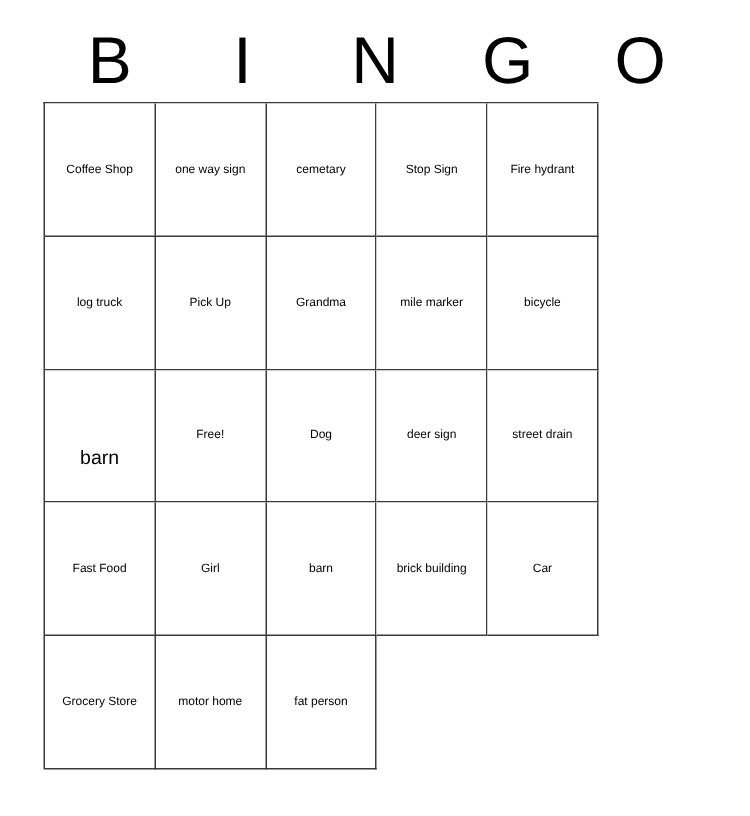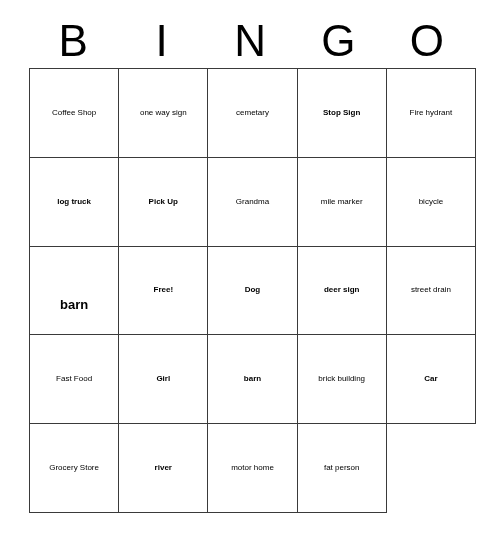--- a/index.html
+++ b/index.html
@@ -41,21 +41,21 @@
     letter-spacing: 0px;
     color: #000000;
     user-select: none;
   }
 
   
   .grid {
     position: absolute;
     left: 29px;
     top: 68px;
-    width: 447px;
+    width: 370px;
     height: 445px;
     display: grid;
     grid-template-columns: repeat(5, 1fr);
     grid-template-rows: repeat(5, 1fr);
     border-top: 1.5px solid #3a3a3a;
     border-left: 1.5px solid #3a3a3a;
     box-sizing: border-box;
     background: #ffffff;
   }
   .cell {
@@ -73,21 +73,21 @@
   .cell-text {
     display: block;
     width: 100%;
     line-height: 1.04;
     white-space: pre-line;
     word-break: normal;
     color: #000000;
   }
 
   
-  .sz-xl   { font-size: 35px; font-weight: bold; }
+  .sz-xl   { font-size: 35px; }
   .sz-lg   { font-size: 32px; }
   .sz-md   { font-size: 26px; }
   .sz-sm   { font-size: 23px; }
   .sz-xs   { font-size: 19px; }
   .sz-xxs  { font-size: 17px; }
 </style>
 </head>
 <body>
 
 <div id="bingo-card">
@@ -163,23 +163,20 @@
         <span class="cell-text sz-xs" style="font-size: 8px;">brick building</span>
       </div>
 
     <div class="cell">
         <span class="cell-text sz-xl" style="font-size: 8px;">Car</span>
       </div>
     <div class="cell">
         <span class="cell-text sz-xs" style="font-size: 8px;">Grocery Store</span>
       </div>
     <div class="cell">
-        <span class="cell-text sz-xl" style="font-size: 8px;">river</span>
-      </div>
-    <div class="cell">
         <span class="cell-text sz-lg" style="font-size: 8px;">motor home</span>
       </div>
     <div class="cell">
         <span class="cell-text sz-md" style="font-size: 8px;">fat person</span>
       </div>
 
   </div>
 </div>
 
 </body></html>

